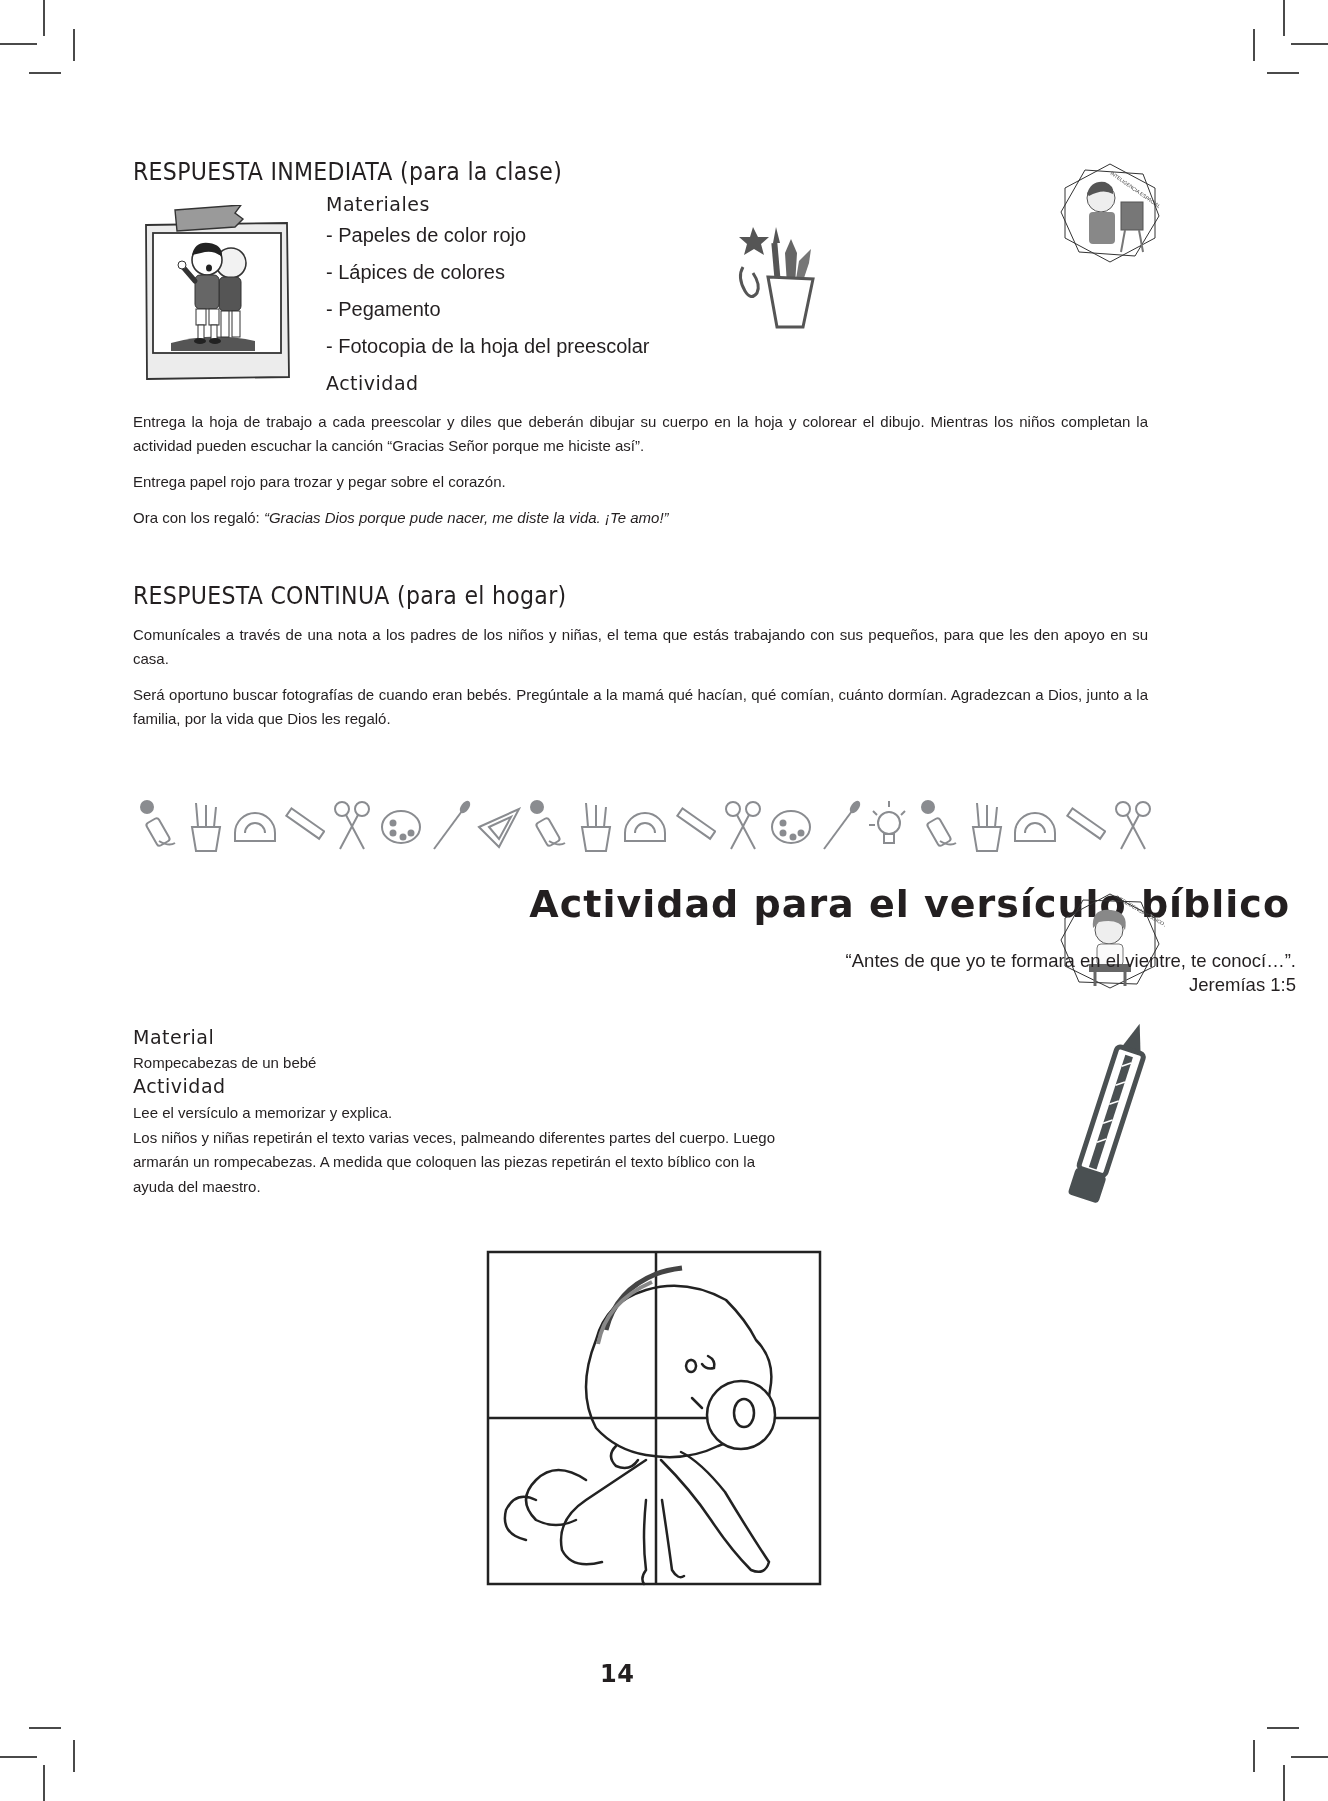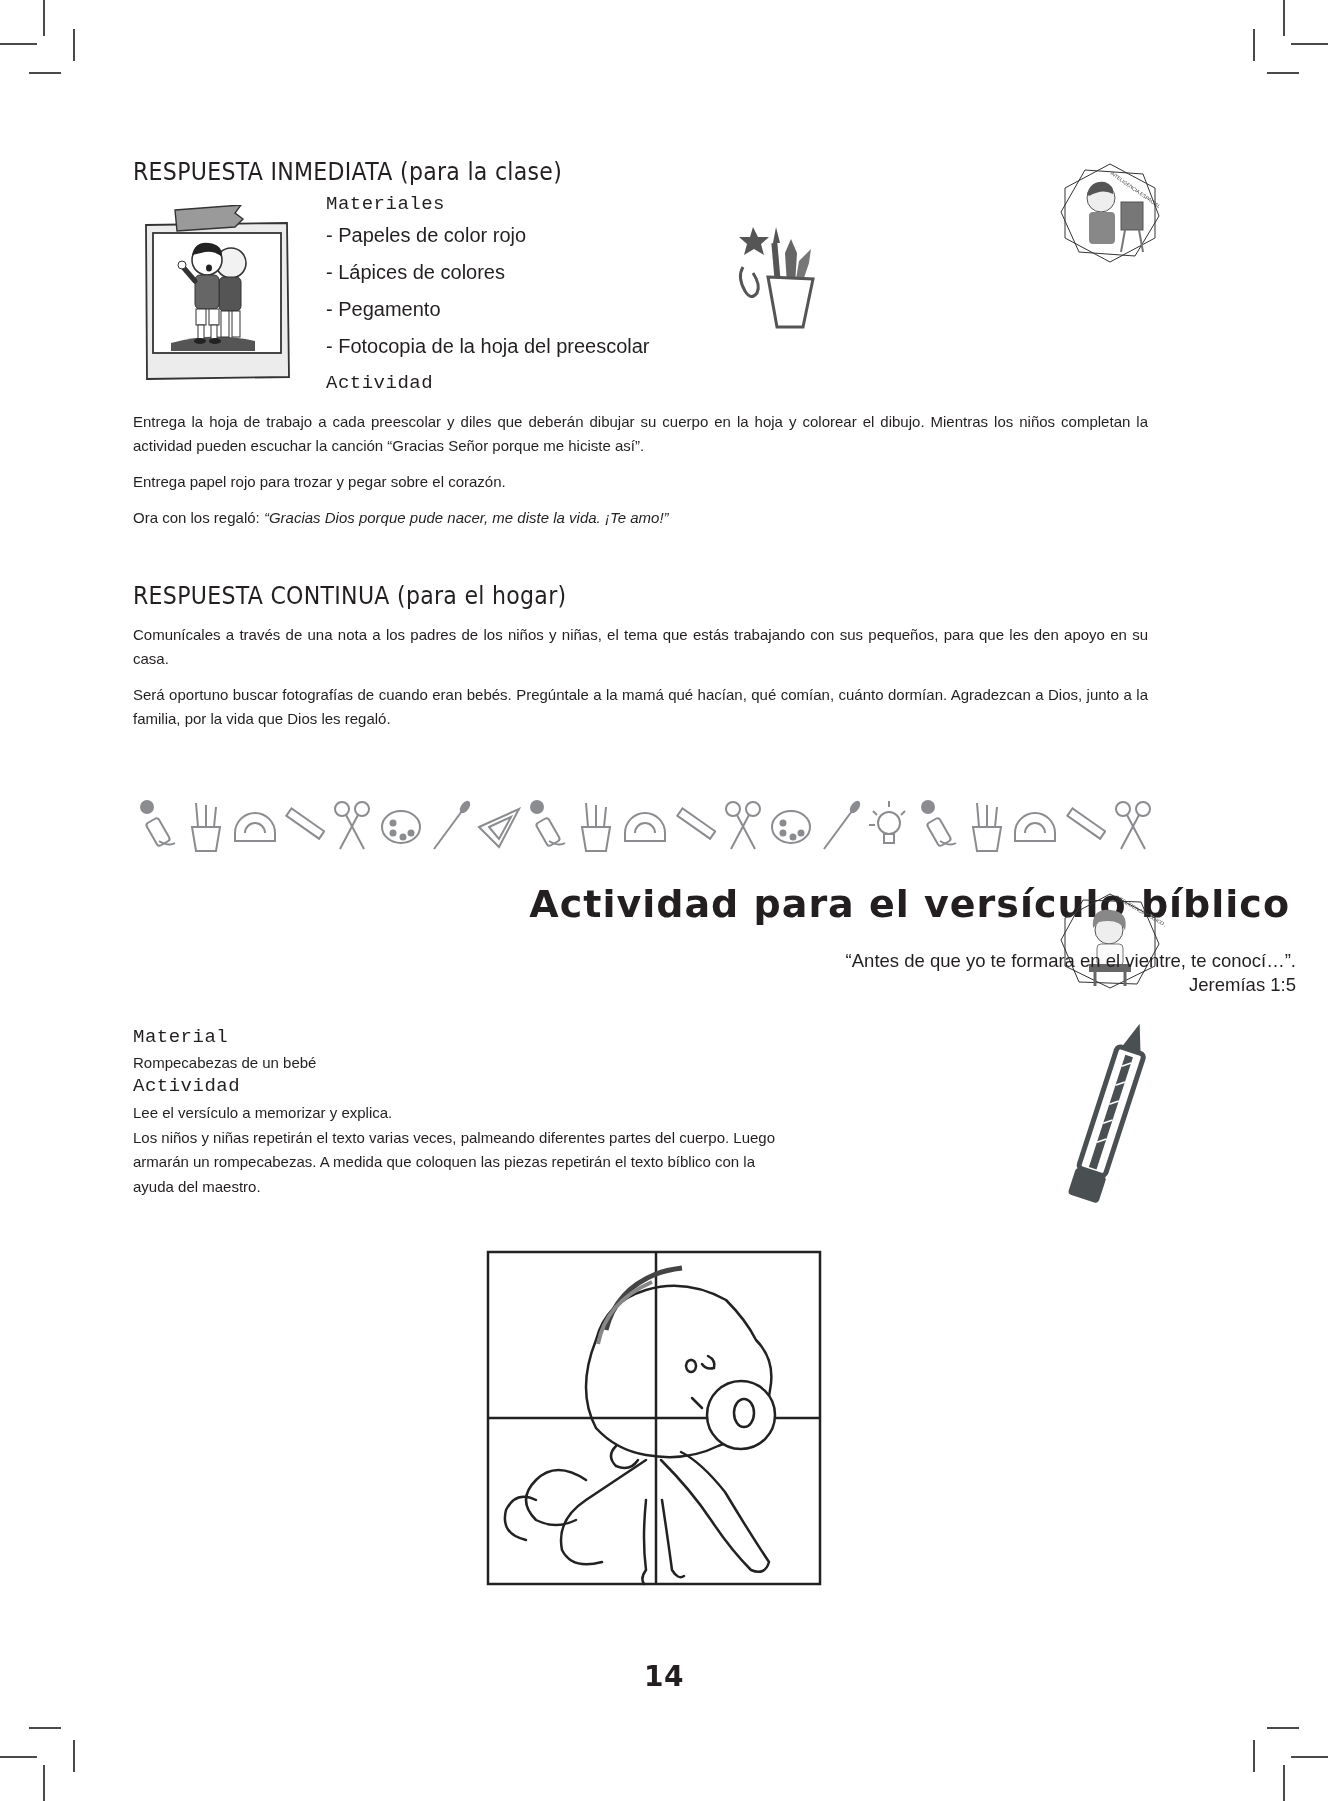--- a/index.html
+++ b/index.html
@@ -2,35 +2,35 @@
 <html><head>
 <meta charset="utf-8">
 <style>
   html, body { margin: 0; padding: 0; background: #ffffff; }
   body { width: 1328px; height: 1801px; position: relative; overflow: hidden;
          font-family: "Liberation Sans", sans-serif; color: #231f20; }
   .crop { position: absolute; background: #4a4a4a; }
   .hand { font-family: "DejaVu Sans", sans-serif; color: #231f20; letter-spacing: 0.5px; }
   .h-section { position: absolute; left: 133px; font-size: 24px; font-weight: normal;
                letter-spacing: 0.3px; transform: scaleX(0.92); transform-origin: left center; }
-  .subhead { position: absolute; font-size: 19px; font-family: Liberation Mono, monospace; }
+  .subhead { position: absolute; font-size: 19px; }
   .body-text { position: absolute; left: 133px; width: 1015px; font-size: 15px;
                line-height: 24px; margin: 0; text-align: justify; }
   .mat-item { position: absolute; left: 326px; font-size: 20px; }
   .ital { font-style: italic; }
   .pic { position: absolute; }
   .border-row { position: absolute; left: 135px; top: 790px; width: 1020px; height: 70px;
                 display: flex; justify-content: space-between; align-items: center; }
   .border-row .bicon { width: 44px; height: 56px; }
   .title-main { position: absolute; left: 0; width: 1290px; top: 882px; text-align: right;
                 font-size: 38px; font-weight: bold; letter-spacing: 1px; }
   .verse { position: absolute; left: 0; width: 1296px; text-align: right; font-size: 18.5px; }
   .plain { position: absolute; left: 133px; font-size: 15px; line-height: 24px; }
-  .page-num { position: absolute; left: 600px; top: 1660px; width: 84px; text-align: right;
-              font-size: 28px; font-weight: bold; }
+  .page-num { position: absolute; left: 600px; top: 1660px; width: 84px; text-align: left;
+              font-size: 24px; font-weight: bold; }
 </style>
 </head>
 <body>
 
 <div class="crop" style="left:43px;top:0;width:2px;height:36px"></div>
 <div class="crop" style="left:0;top:43px;width:37px;height:2px"></div>
 <div class="crop" style="left:73px;top:29px;width:2px;height:32px"></div>
 <div class="crop" style="left:29px;top:72px;width:32px;height:2px"></div>
 
 <div class="crop" style="left:1283px;top:0;width:2px;height:36px"></div>

